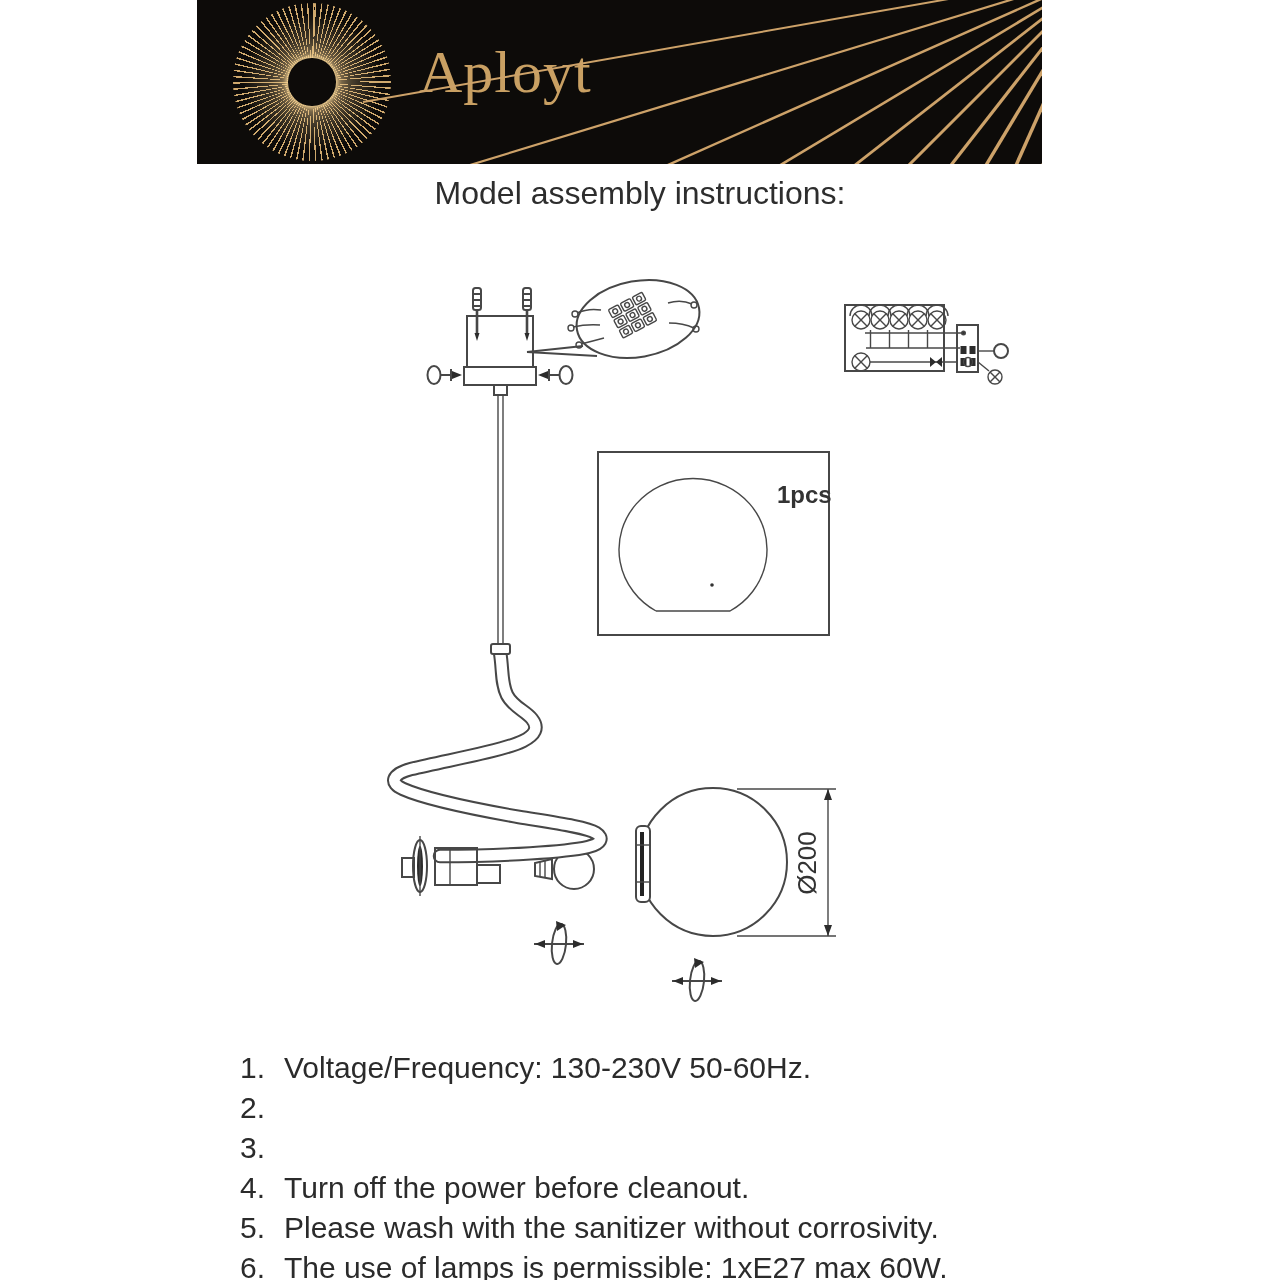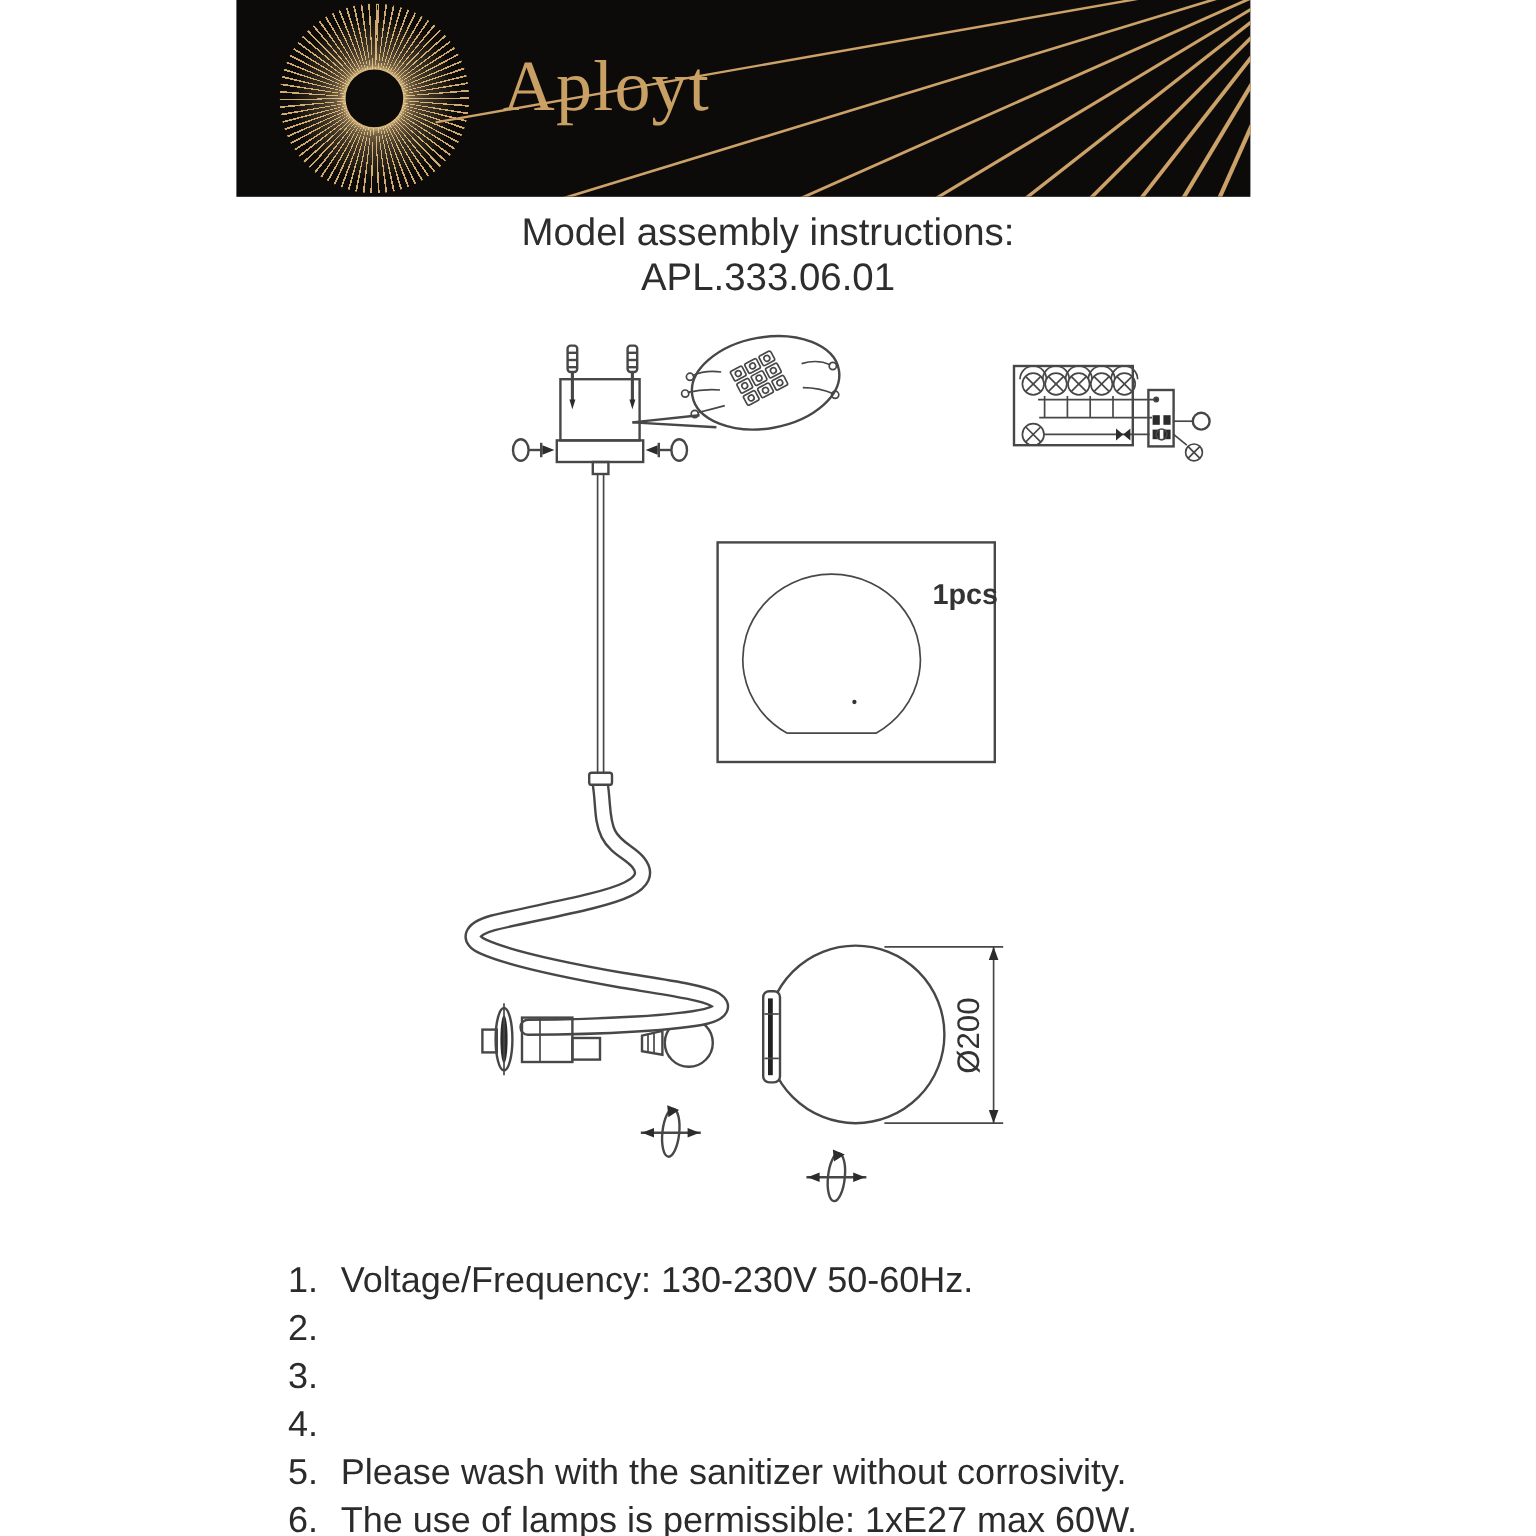--- a/index.html
+++ b/index.html
@@ -54,21 +54,20 @@
       <line x1="905" y1="-28" x2="519" y2="615" stroke-width="3.4"></line>
       <line x1="905" y1="-28" x2="600" y2="658" stroke-width="3.5"></line>
       <line x1="905" y1="-28" x2="686" y2="689" stroke-width="3.6"></line>
       <line x1="905" y1="-28" x2="775" y2="711" stroke-width="3.8"></line>
     </g>
   </svg>
 </div>
 
 <div class="title">
   <div>Model assembly instructions:</div>
-  <div>APL.333.06.01</div>
 </div>
 
 <svg class="art" width="1280" height="1280" viewBox="0 0 1280 1280">
 
   <g>
 
     <g class="ln">
       <rect x="473" y="288" width="8" height="22" rx="2.5"></rect>
       <line x1="473" y1="294" x2="481" y2="294"></line>
         <line x1="473" y1="300" x2="481" y2="300"></line>
@@ -261,20 +260,21 @@
     <span>Voltage/Frequency: 130-230V 50-60Hz.</span>
   </div>
   <div class="irow">
     <span class="inum">2.</span>
   </div>
   <div class="irow">
     <span class="inum">3.</span>
   </div>
   <div class="irow">
     <span class="inum">4.</span>
+    <span>Turn off the power before cleanout.</span>
   </div>
   <div class="irow">
     <span class="inum">5.</span>
     <span>Please wash with the sanitizer without corrosivity.</span>
   </div>
   <div class="irow">
     <span class="inum">6.</span>
     <span>The use of lamps is permissible: 1xE27 max 60W.</span>
   </div>
 </div>

